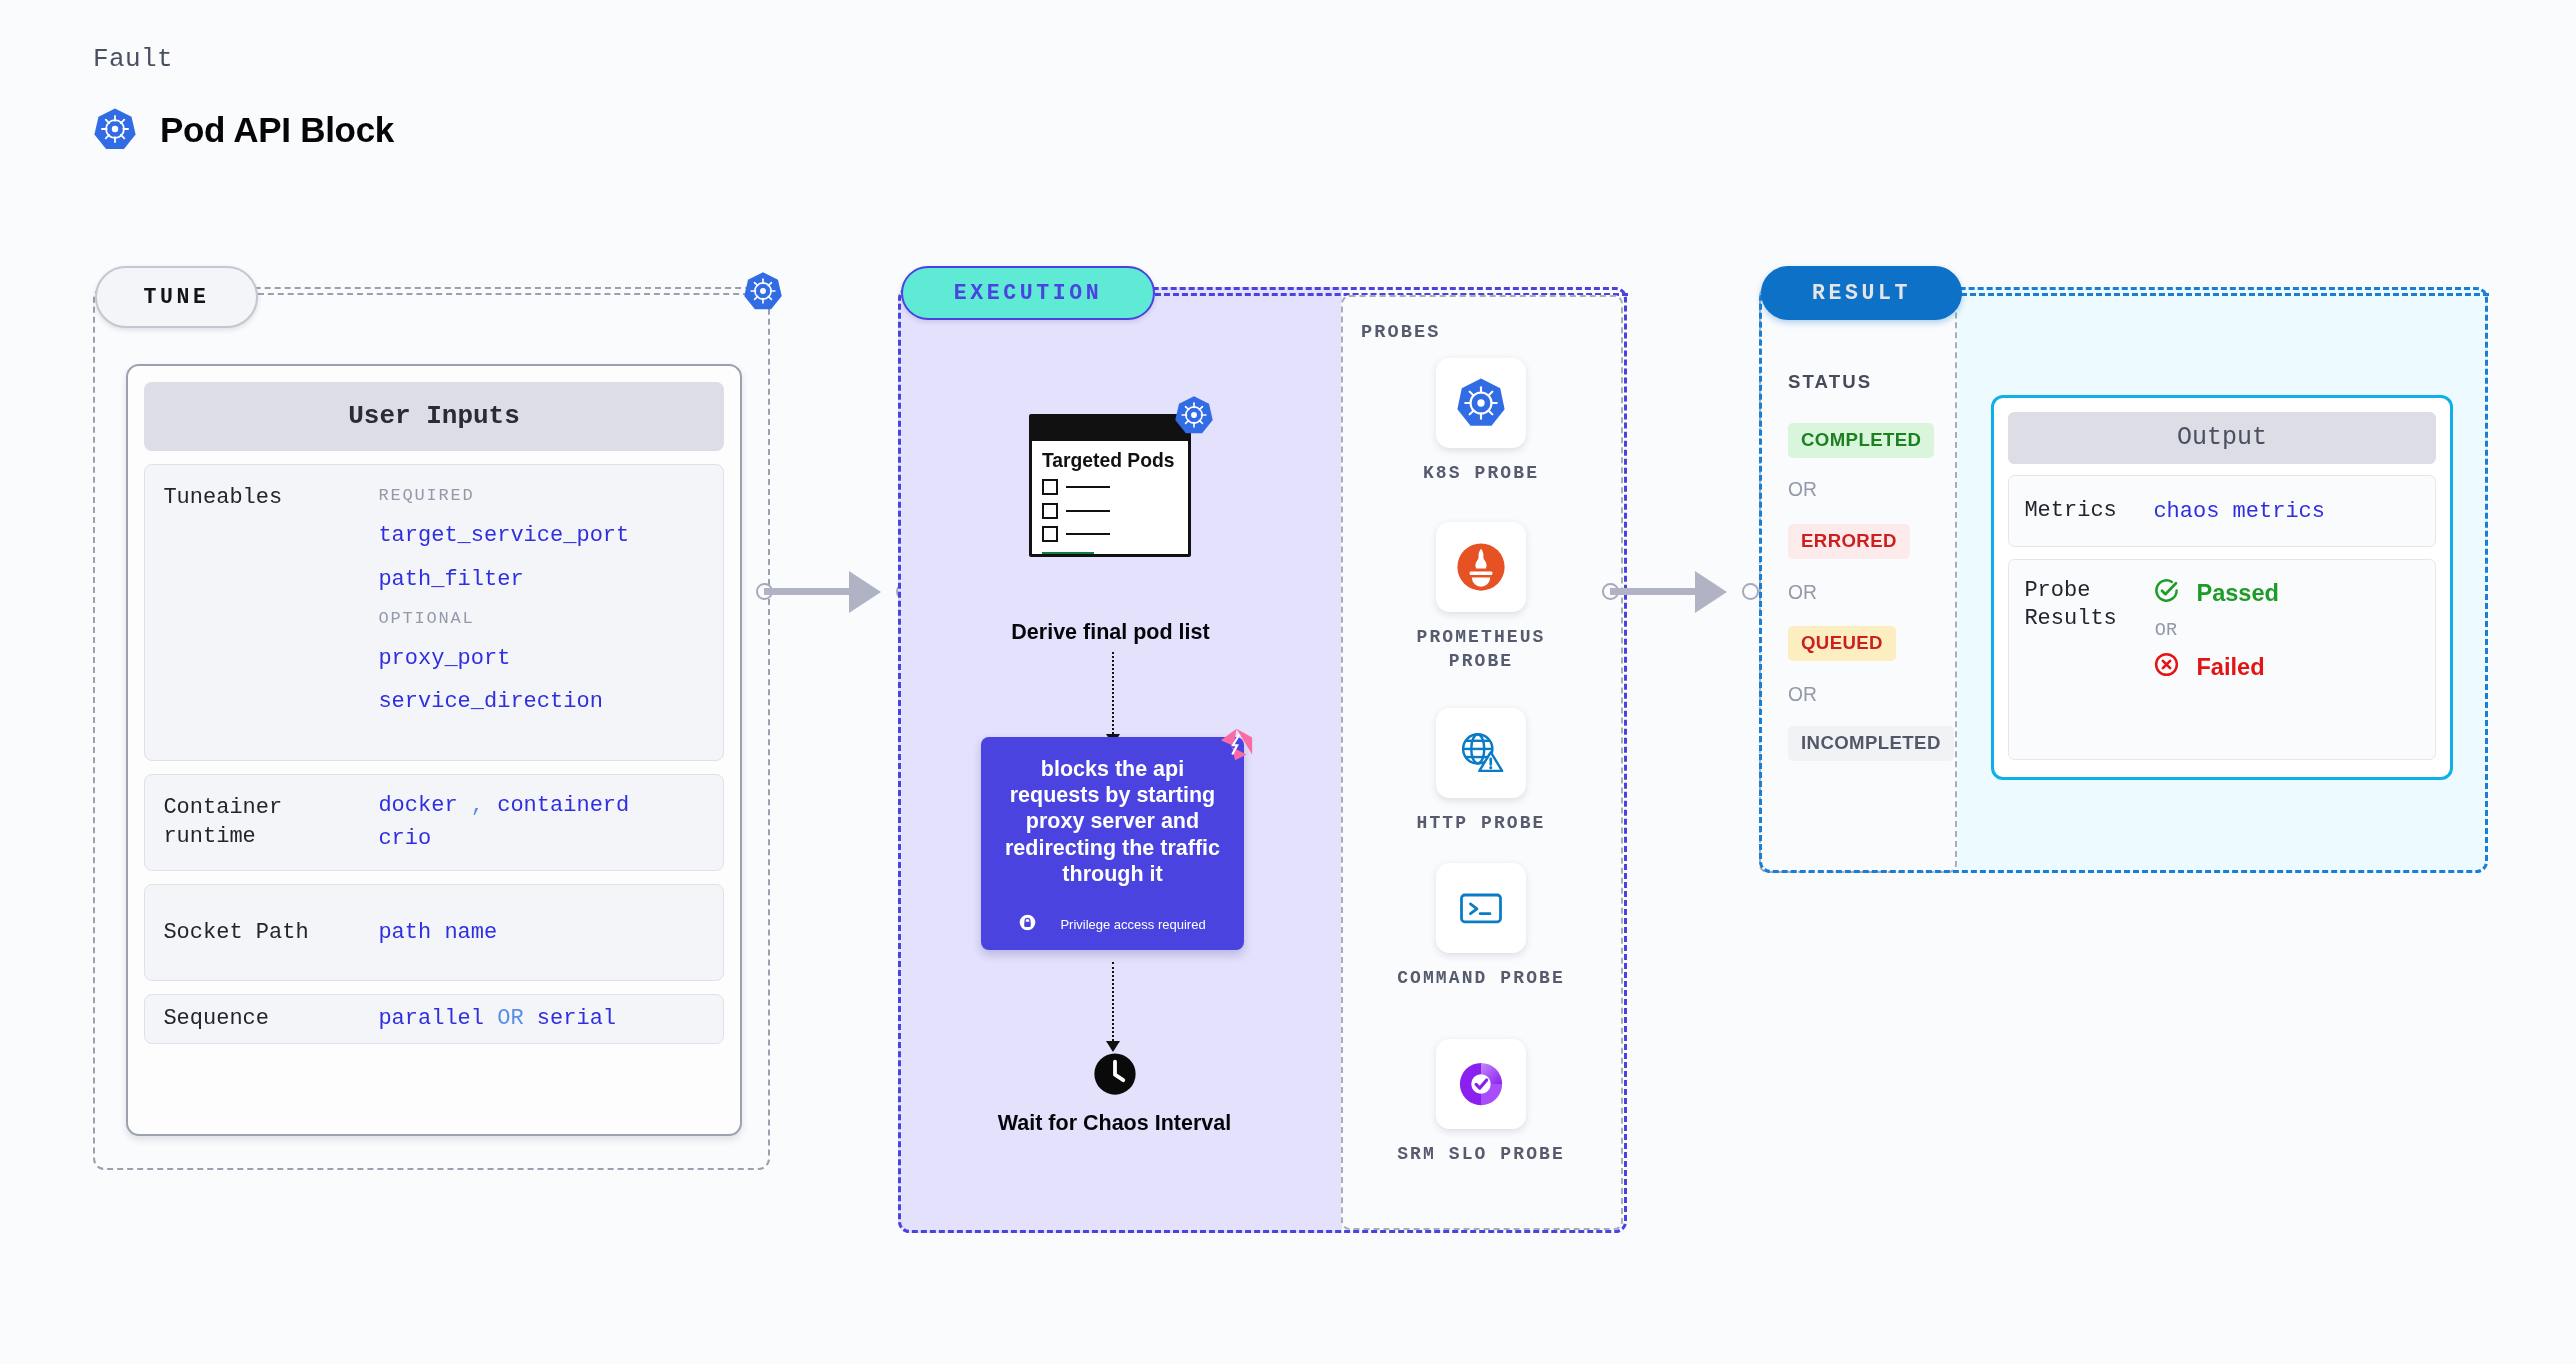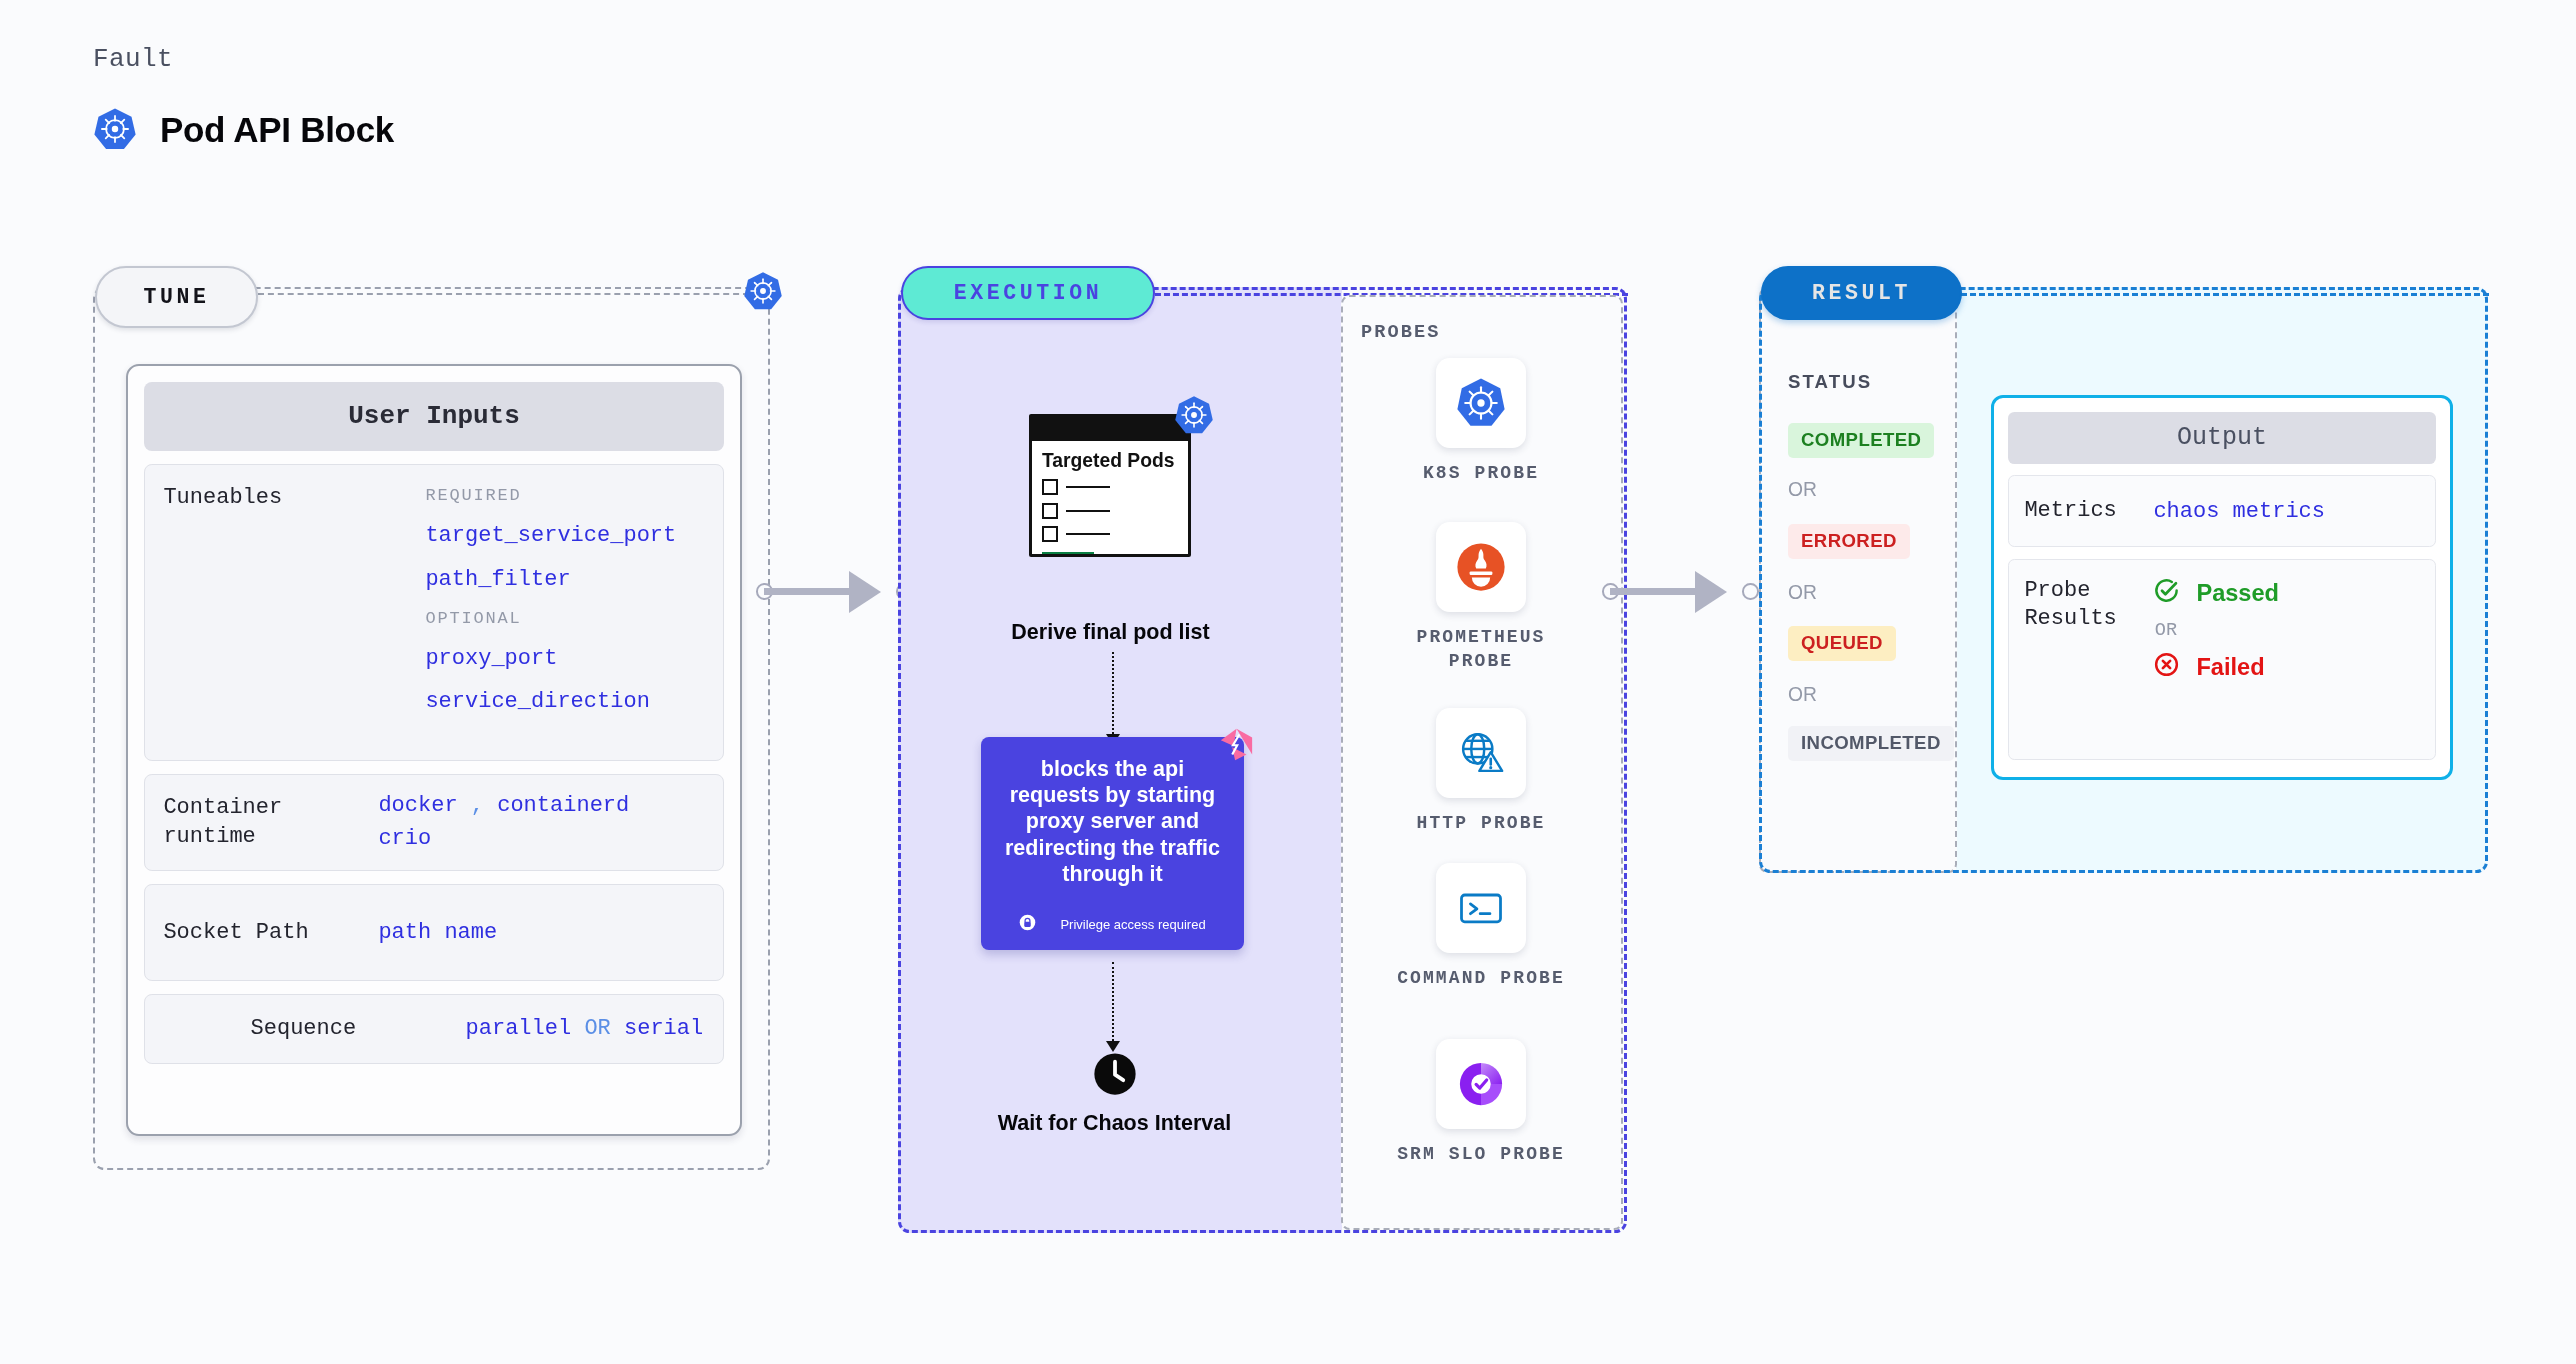--- a/index.html
+++ b/index.html
@@ -57,24 +57,24 @@
   }
   .tune-row .rlabel {
     font-family: "Liberation Mono", monospace; font-size: 22px; color: #23242e;
     width: 215px; flex: none; line-height: 1.32;
   }
   .tune-row .rvals { font-family: "Liberation Mono", monospace; font-size: 22px; line-height: 1.52; }
   .subcap { font-family: "Liberation Mono", monospace; font-size: 17px; color: #9399a8; letter-spacing: 1.8px; }
   .code-blue { color: #2f2fe0; }
   .code-lite { color: #5b8fe6; }
   #row-tuneables { height: 297px; align-items: flex-start; }
-  #row-tuneables .rvals > div { margin-bottom: 10px; margin-left: 47px; }
+  #row-tuneables .rvals > div { margin-bottom: 10px; }
   #row-runtime { height: 97px; align-items: center; }
   #row-socket { height: 97px; align-items: center; }
-  #row-seq { height: 70px; align-items: center; justify-content: flex-end; }
+  #row-seq { height: 50px; align-items: center; }
 
   
   #exec-outer {
     position: absolute; left: 898px; top: 287px; width: 729px; height: 946px;
     border: 3.6px dashed #4a43e0; border-radius: 11.5px;
   }
   #exec-fill {
     position: absolute; left: 898px; top: 287px; width: 444px; height: 946px;
     background: #e3e1fb; border-radius: 11.5px 0 0 11.5px;
   }

